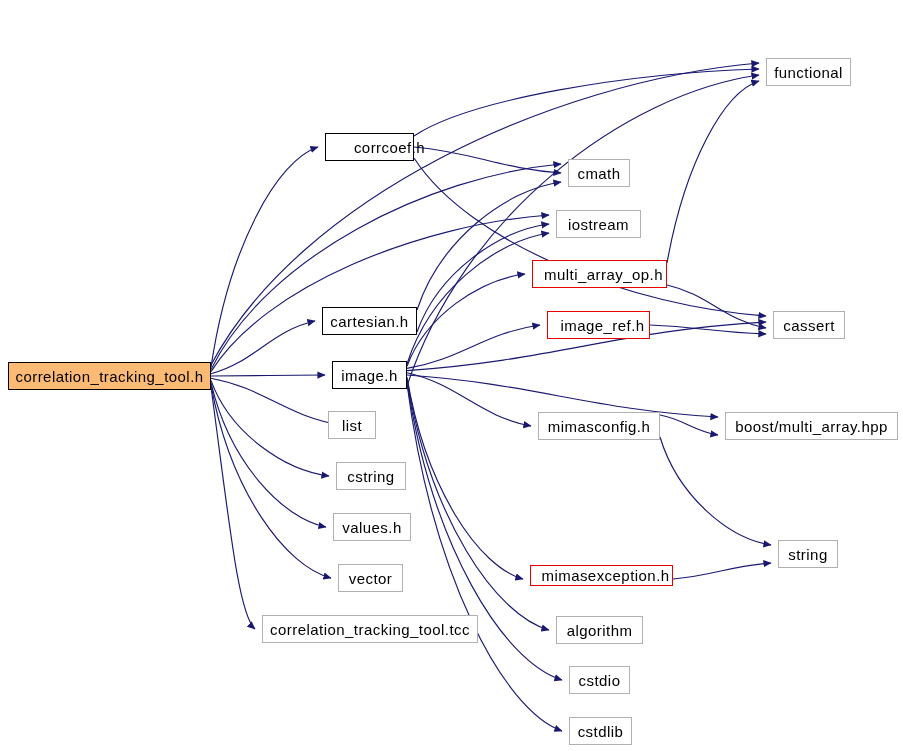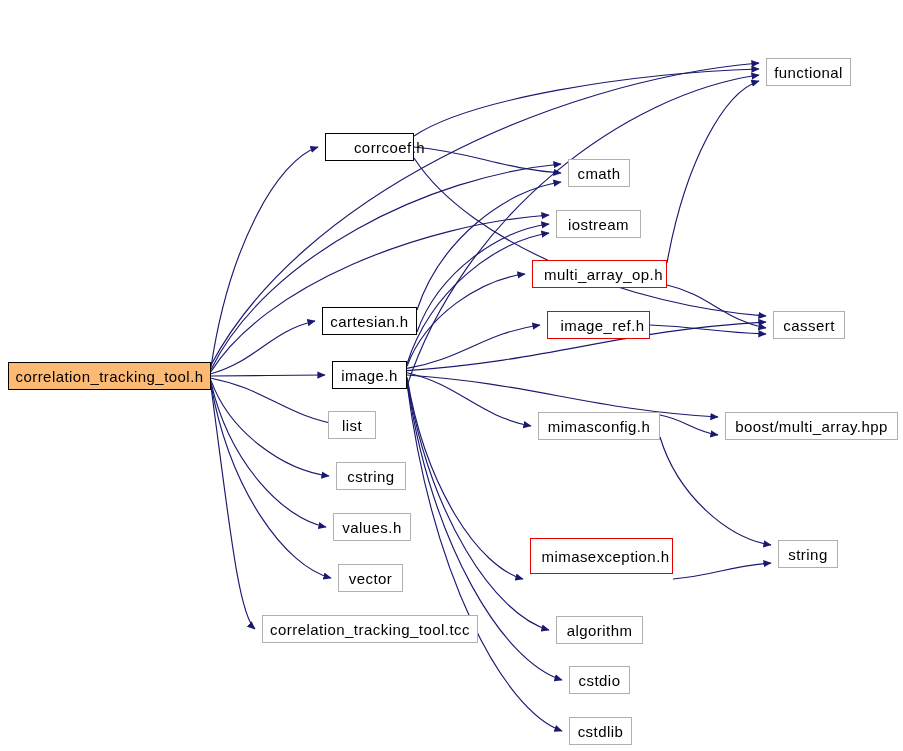--- a/index.html
+++ b/index.html
@@ -135,21 +135,21 @@
     </div>
     <div class="node sys" style="left: 333px; top: 513px; width: 78px; height: 28px;">
       <span class="node-label">values.h</span>
     </div>
     <div class="node sys" style="left: 778px; top: 540px; width: 60px; height: 28px;">
       <span class="node-label">string</span>
     </div>
     <div class="node sys" style="left: 338px; top: 564px; width: 65px; height: 28px;">
       <span class="node-label">vector</span>
     </div>
-    <div class="node red" style="left: 530px; top: 538px; width: 143px; height: 36px;">
+    <div class="node red" style="left: 530px; top: 565px; width: 143px; height: 21px;">
       <span class="node-label">mimasexception.h</span>
     </div>
     <div class="node sys" style="left: 262px; top: 615px; width: 216px; height: 28px;">
       <span class="node-label">correlation_tracking_tool.tcc</span>
     </div>
     <div class="node sys" style="left: 556px; top: 616px; width: 87px; height: 28px;">
       <span class="node-label">algorithm</span>
     </div>
     <div class="node sys" style="left: 569px; top: 666px; width: 61px; height: 28px;">
       <span class="node-label">cstdio</span>

